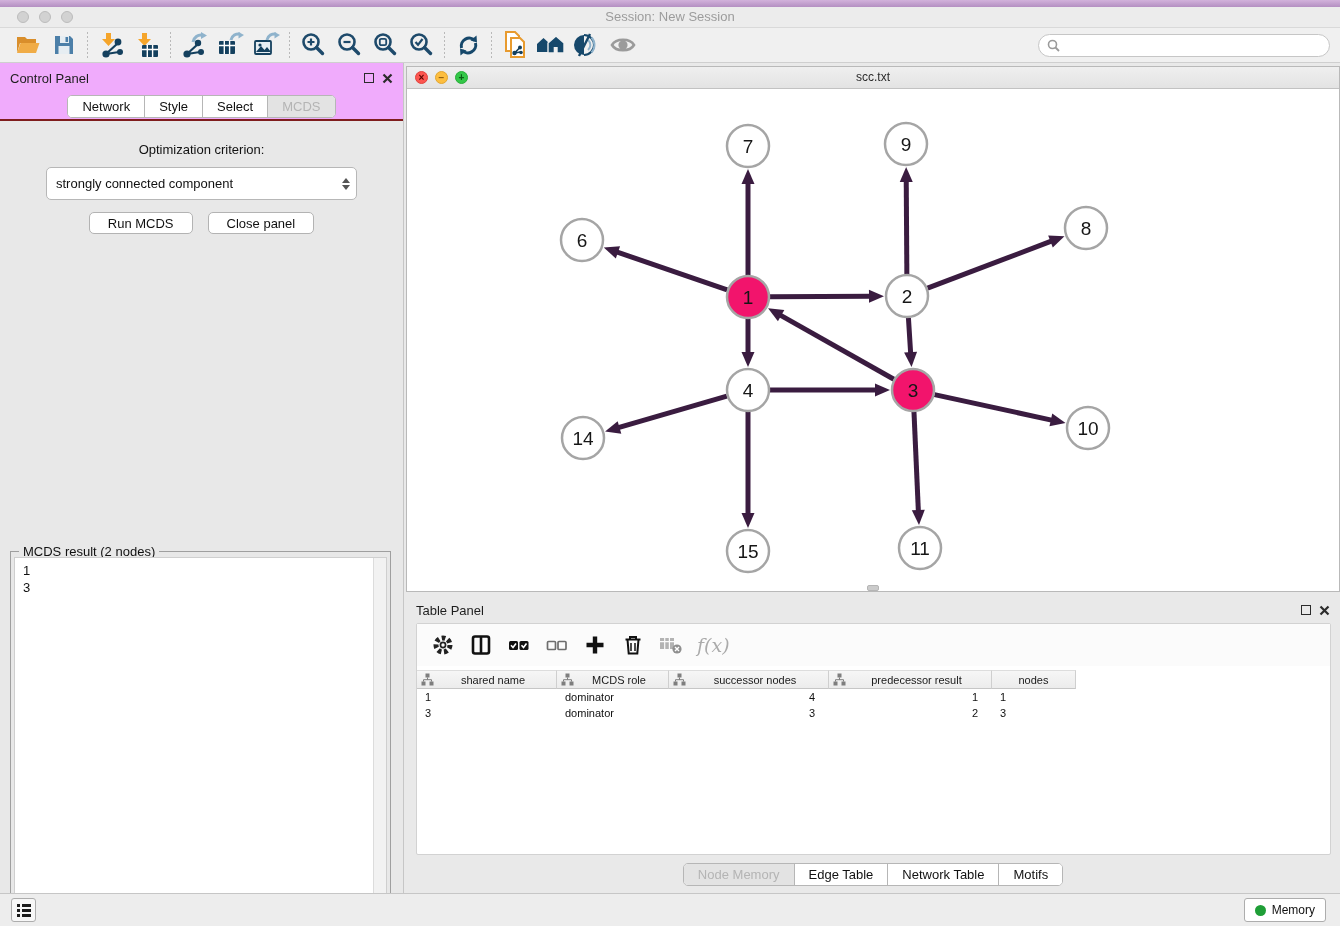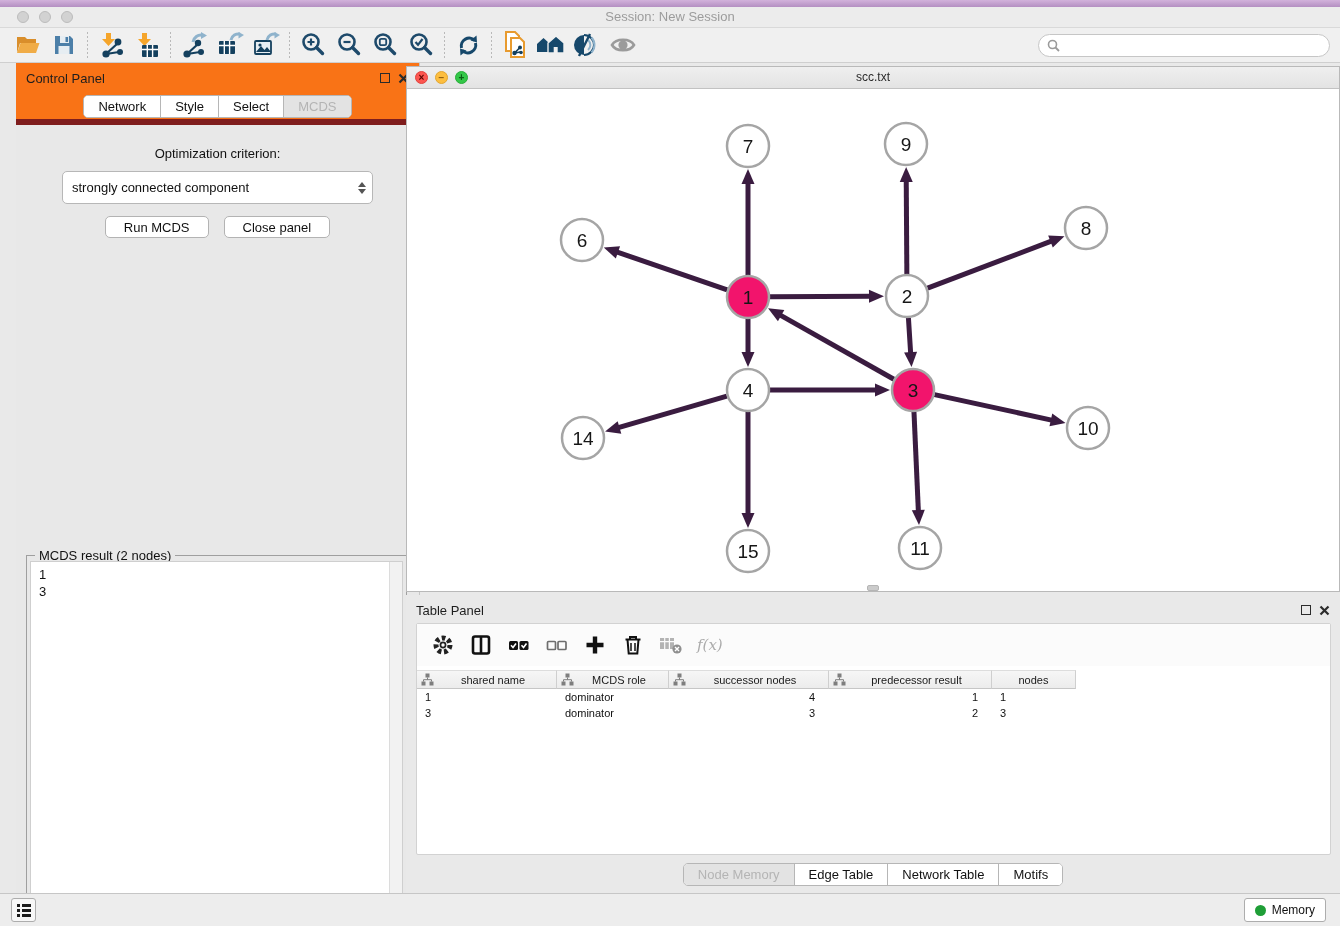--- a/index.html
+++ b/index.html
@@ -24,34 +24,34 @@
   .tbtn { width:36px; height:30px; display:flex; align-items:center; justify-content:center; }
   .tsep { width:1px; height:26px; margin:0 5px;
     background:repeating-linear-gradient(#B9B9B9 0 2px, transparent 2px 4px); }
   #search-wrap { margin-left:auto; }
   #search-box { width:292px; height:23px; border:1px solid #C6C6C6; border-radius:12px;
     background:#FFF; display:flex; align-items:center; padding:0 8px; }
   #search-box input { border:none; outline:none; flex:1; font-size:12px; margin-left:5px;
     font-family:"Liberation Sans",sans-serif; background:transparent; }
 
   
-  #control-panel { position:absolute; left:16px; top:63px; width:404px; height:830px;
-    background:#f97316; border-right:1px solid #C6C6C6; }
+  #control-panel { position:absolute; left:0; top:63px; width:404px; height:830px;
+    background:#f0abfc; border-right:1px solid #C6C6C6; }
   .panel-header { height:30px; display:flex; align-items:center; padding:0 10px; }
   .panel-header .ph-title { font-size:13px; color:#1E1E1E; }
   .ph-icons { margin-left:auto; display:flex; align-items:center; gap:8px; }
   .float-ic { width:10px; height:10px; border:1.6px solid #2B2B2B; }
   .cp-tabs-row { display:flex; justify-content:center; margin-top:2px; }
   .seg { display:flex; border:1px solid #B6B6B6; border-radius:5px; overflow:hidden; background:#FFF; }
   .seg .seg-tab { padding:3px 14px; font-size:13px; color:#111; background:#FFF;
     border-right:1px solid #B6B6B6; white-space:nowrap; }
   .seg .seg-tab:last-child { border-right:none; }
   .seg .seg-tab.active { background:#E3E3E3; color:#B4B4B4; }
   #cp-body { position:absolute; left:0; right:0; top:56px; bottom:0;
-    border-top:6px solid #7f1d1d; background:#E8E8E8; }
+    border-top:2px solid #7f1d1d; background:#E8E8E8; }
   #opt-label { text-align:center; font-size:13px; color:#111; margin-top:21px; }
   #criterion-select { margin:10px 46px 0 46px; height:33px; background:#FFF;
     border:1px solid #B7B7B7; border-radius:5px; display:flex; align-items:center;
     padding:0 6px 0 9px; font-size:13px; color:#111; }
   .stepper { margin-left:auto; display:flex; flex-direction:column; gap:2px; align-items:center; }
   .stepper i { width:0; height:0; border-left:4px solid transparent; border-right:4px solid transparent; }
   .stepper .up { border-bottom:5px solid #555; }
   .stepper .dn { border-top:5px solid #555; }
   #cp-buttons { display:flex; justify-content:center; gap:15px; margin-top:12px; }
   .aqua-btn { height:22px; padding:8px 18px; background:#FFF; border:1px solid #B3B3B3;
@@ -85,21 +85,21 @@
     background:#CBCBCB; border:1px solid #B5B5B5; border-radius:2px; }
 
   
   #table-panel { position:absolute; left:406px; top:595px; width:934px; height:298px;
     background:#E9E9E9; }
   #tp-body { position:absolute; left:10px; right:9px; top:28px; height:232px;
     background:#FFF; border:1px solid #D2D2D2; border-radius:2px; }
   #tp-toolbar { height:42px; display:flex; align-items:center; gap:14px; padding:0 14px;
     background:#FBFBFB; }
   .tp-ic { display:flex; align-items:center; justify-content:center; width:24px; height:24px; }
-  #fx-label { font-family:"DejaVu Serif", serif; font-style:italic; font-size:15px; color:#ABABAB; }
+  #fx-label { font-family:"DejaVu Serif", serif; font-style:italic; font-size:19px; color:#ABABAB; }
   #grid { margin-top:4px; }
   #grid-header { display:flex; height:19px; }
   .gh-cell { background:linear-gradient(#F6F6F6,#ECECEC); border-right:1px solid #CFCFCF;
     border-top:1px solid #DDD; border-bottom:1px solid #C6C6C6;
     display:flex; align-items:center; font-size:11px; color:#1A1A1A; padding:0 4px; }
   .gh-cell .gh-label { flex:1; text-align:center; }
   .grid-row { display:flex; height:16px; font-size:11px; color:#111; }
   .g-cell { padding:0 8px; display:flex; align-items:center; }
   .g-cell.num { justify-content:flex-end; padding-right:14px; }
   #tp-tabs-row { position:absolute; left:0; right:0; top:268px; display:flex; justify-content:center; }

